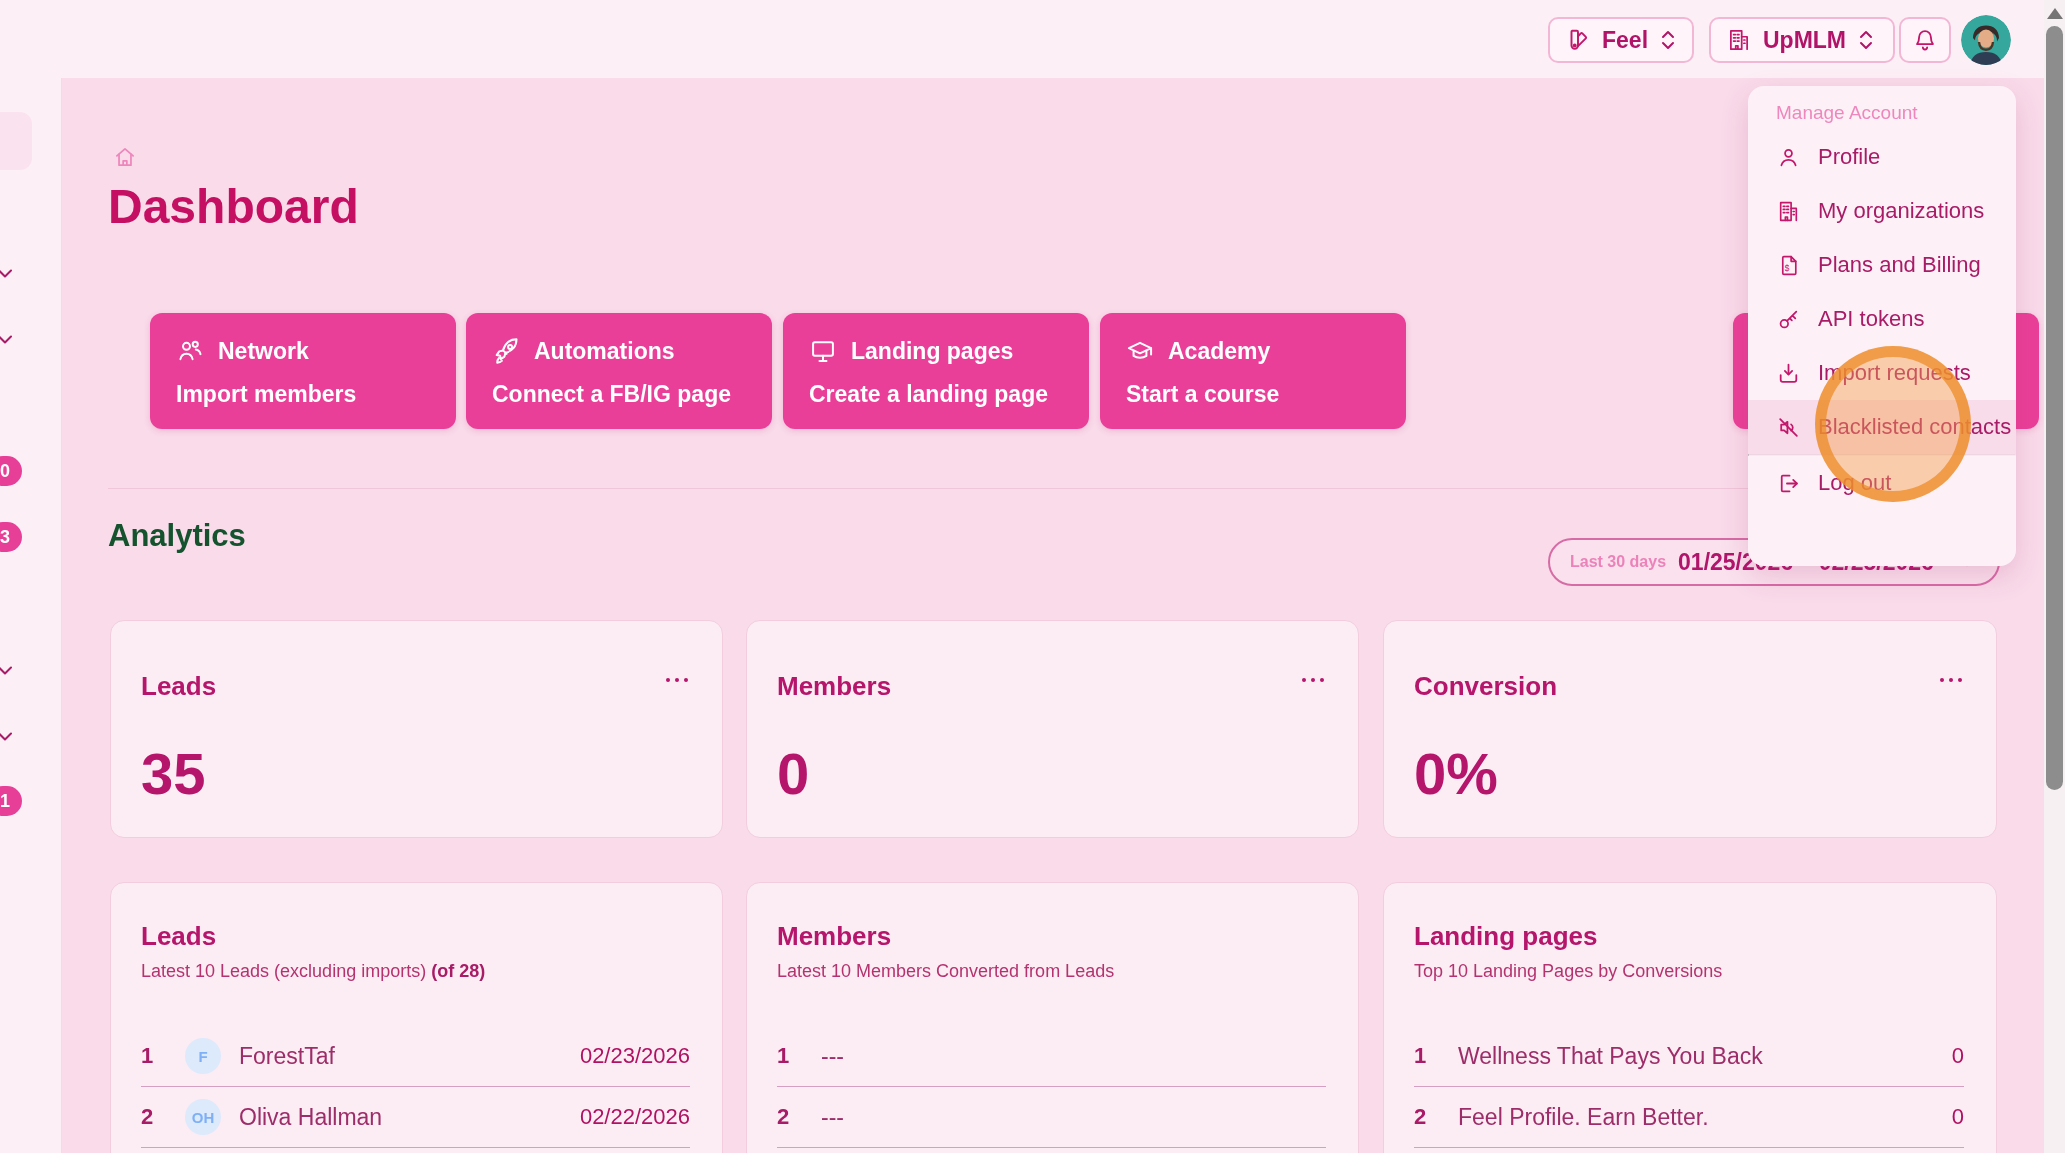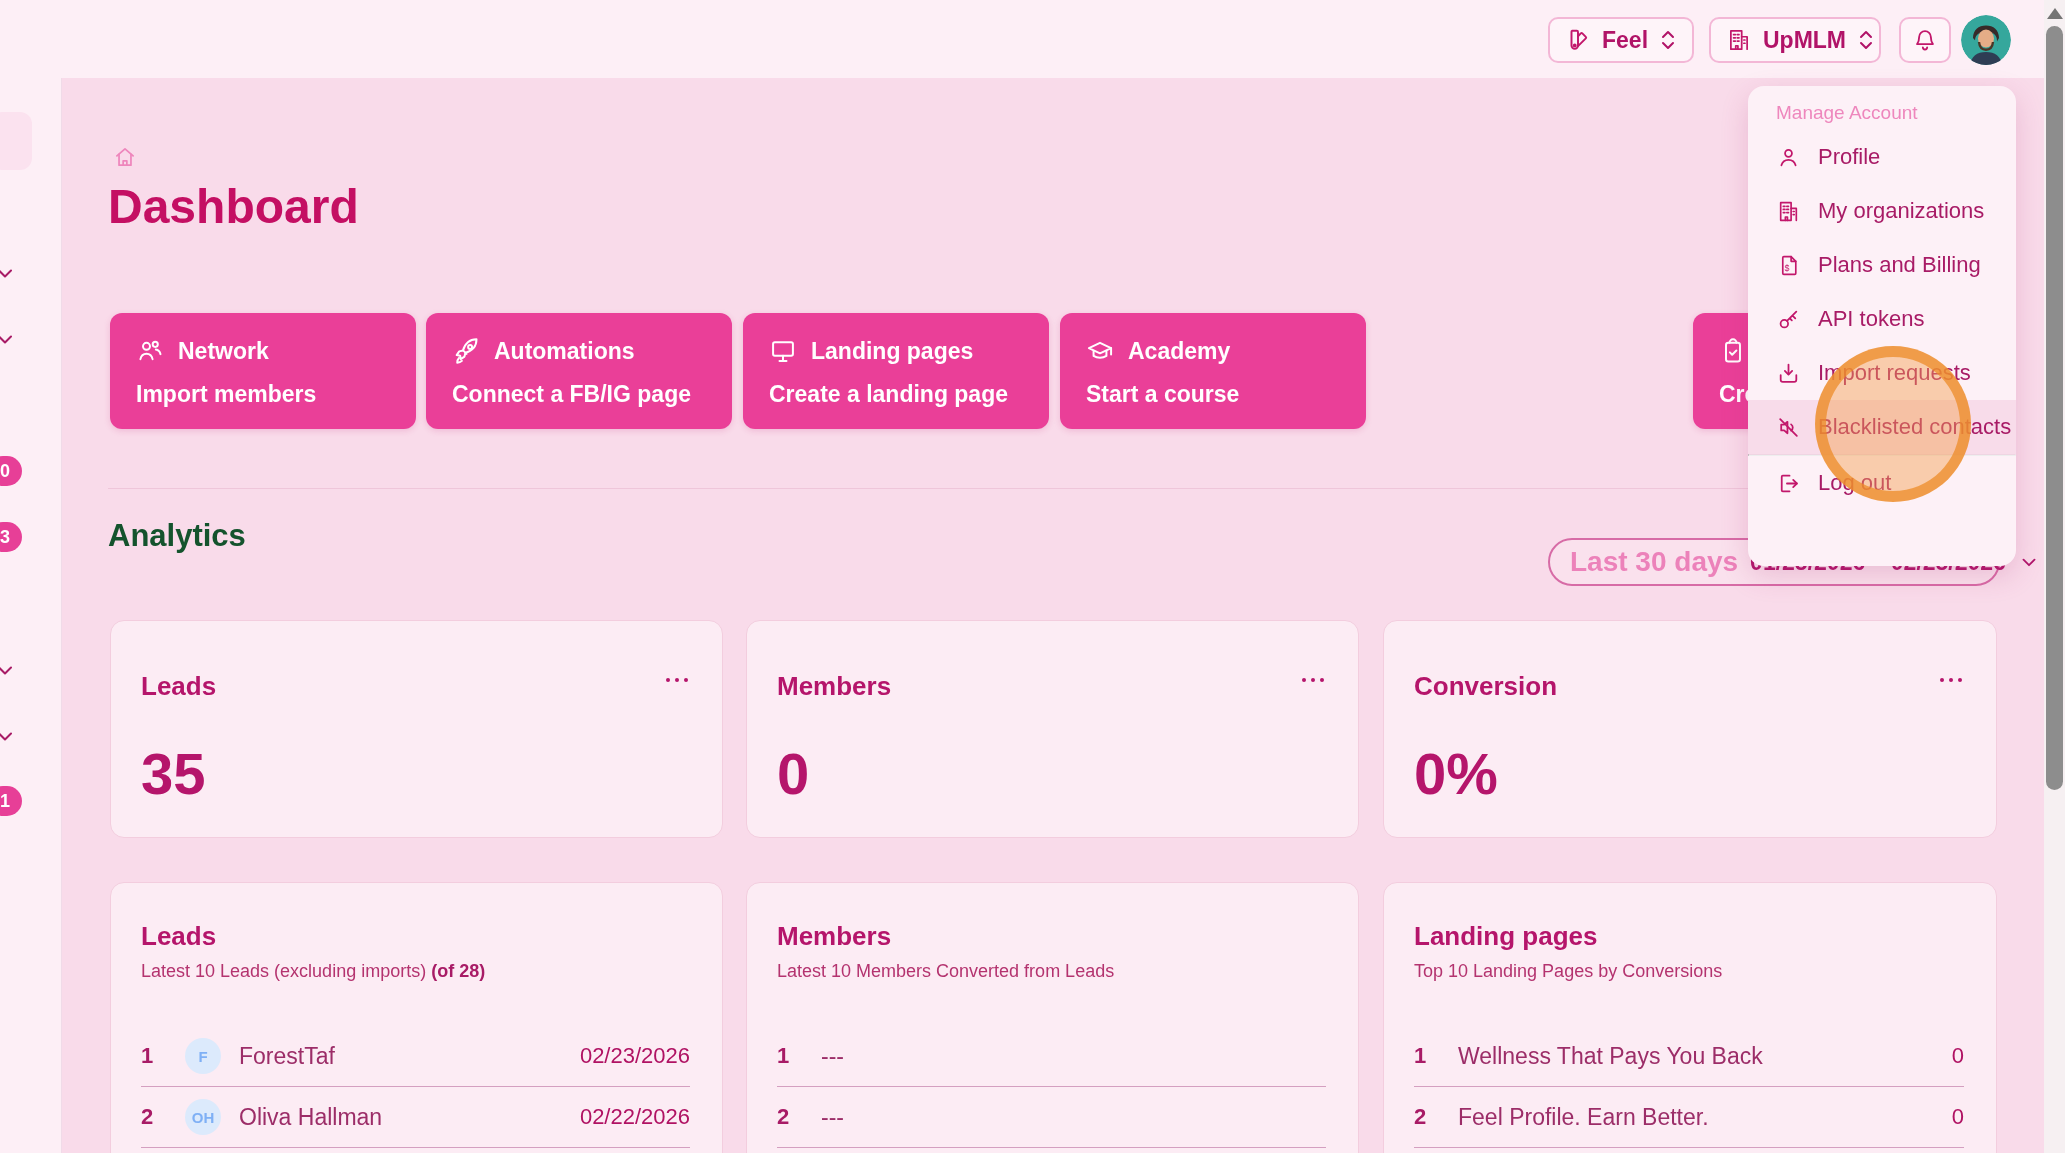--- a/index.html
+++ b/index.html
@@ -25,32 +25,32 @@
   .sb-badge { position:absolute; left:-12px; width:34px; height:30px; background:#e73f97; border-radius:15px;
               color:#fff; font-size:18px; font-weight:bold; display:flex; align-items:center; justify-content:center; }
 
   
   .main { position:absolute; left:62px; top:78px; width:1982px; height:1075px; background:#f9dbea; overflow:hidden; z-index:1; }
   
   .home { position:absolute; left:50px; top:66px; color:#ee86bc; cursor:pointer; }
   .page-title { position:absolute; left:46px; top:101px; font-size:48px; font-weight:bold; color:#c40f63; }
 
   .qcard { position:absolute; top:235px; width:306px; height:116px; background:#ea3f98; border-radius:12px;
-           padding:24px 26px; color:#fff; cursor:pointer; box-shadow:0 2px 6px rgba(200,40,120,.18); }
+           padding:24px 26px; color:#fff; cursor:pointer; box-shadow:0 2px 6px rgba(200,40,120,.18);margin-left:40px; }
   .qcard .row1 { display:flex; align-items:center; gap:14px; margin-bottom:16px; }
   .qcard .t { font-size:23px; font-weight:bold; white-space:nowrap; }
   .qcard .s { font-size:23px; font-weight:bold; white-space:nowrap; }
 
   .hr { position:absolute; left:46px; top:410px; width:1889px; height:0; border-top:1px solid #efc6da; }
   .sec-title { position:absolute; left:46px; top:440px; font-size:31px; font-weight:bold; color:#14532d; }
 
   .date-pill { position:absolute; left:1486px; top:460px; width:452px; height:48px; border:2px solid #d76ba6;
                border-radius:26px; display:flex; align-items:center; gap:12px; padding:0 20px;
                background:rgba(255,255,255,.18); cursor:pointer; }
-  .date-pill .lbl { color:#ec82ba; font-size:28px; font-weight:bold; white-space:nowrap; }
+  .date-pill .lbl { color:#ec82ba; font-size:16px; font-weight:bold; white-space:nowrap; }
   .date-pill .rng { color:#b0156b; font-size:23px; font-weight:bold; white-space:nowrap; }
   .date-pill .chev { margin-left:auto; color:#b0156b; }
 
   .scard { position:absolute; top:542px; height:218px; background:#fcecf4; border:1px solid #f3cdde;
            border-radius:14px; padding:50px 32px 34px 30px; display:flex; flex-direction:column; }
   .scard .head { display:flex; align-items:flex-start; }
   .scard .ttl { font-size:26px; font-weight:bold; color:#b5156b; }
   .scard .dots { margin-left:auto; color:#b5156b; cursor:pointer; margin-top:4px; }
   .scard .num { margin-top:auto; font-size:58px; font-weight:bold; color:#b5156b; line-height:1; }
 
@@ -320,21 +320,21 @@
       </span>
     <span>Feel</span>
     <span class="updown">
       <svg width="18" height="24" viewBox="0 0 18 24" fill="none" stroke="currentColor" stroke-width="2" stroke-linecap="round" stroke-linejoin="round">
           <path d="M4 9l5-5 5 5"></path>
           <path d="M4 15l5 5 5-5"></path>
         </svg>
       </span>
   </div>
 
-  <div class="tb-btn" style="left:1709px; width:172px">
+  <div class="tb-btn" style="left:1709px; width:186px">
     <span class="ico">
       <svg width="26" height="26" viewBox="0 0 24 24" fill="none" stroke="currentColor" stroke-width="1.6" stroke-linecap="round" stroke-linejoin="round">
         <rect x="4.5" y="3.5" width="10" height="17"></rect>
           <path d="M14.5 9h5v11.5"></path>
         <path d="M7 7h1.6M10.4 7H12M7 10h1.6M10.4 10H12M7 13h1.6M10.4 13H12M9 20.5v-3.2h2v3.2M16.5 12h1M16.5 15h1"></path>
       </svg>
       </span>
     <span>UpMLM</span>
     <span class="updown">
       <svg width="18" height="24" viewBox="0 0 18 24" fill="none" stroke="currentColor" stroke-width="2" stroke-linecap="round" stroke-linejoin="round">

